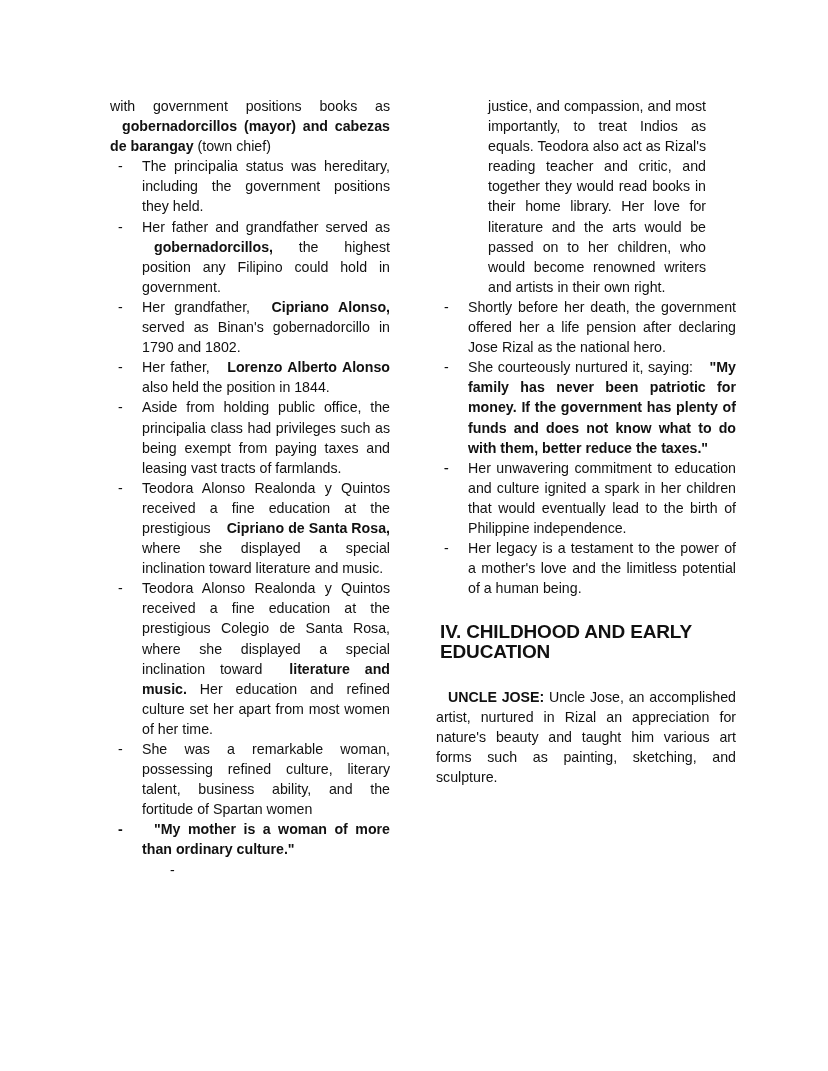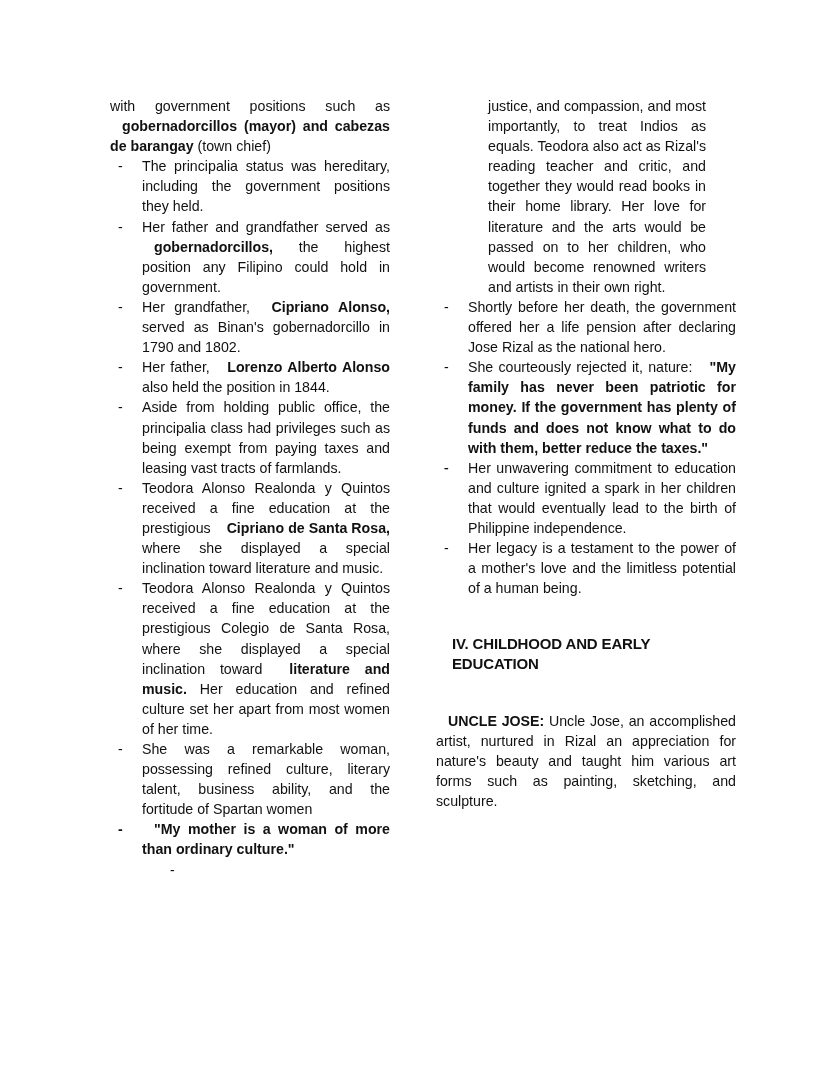--- a/index.html
+++ b/index.html
@@ -93,37 +93,37 @@
   }
   .subbullet > .dash {
     position: absolute;
     left: 8px;
     top: 0;
   }
 
   b, .b { font-weight: bold; margin-left: 12px; }
 
   .section-heading {
-    font-size: 15px;
+    font-size: 19px;
     line-height: 20.1px;
     font-weight: bold;
-    margin: 16px;
+    margin: 4px;
     letter-spacing: -0.15px;
   }
   .spacer-sm { height: 20px; }
 </style>
 </head>
 <body>
 
 <div class="page">
   <div class="columns">
 
     <div class="col">
 
-      <p class="para"><span>with government positions such as </span><span class="b">gobernadorcillos (mayor) and cabezas de barangay</span><span> (town chief)</span></p>
+      <p class="para"><span>with government positions books as </span><span class="b">gobernadorcillos (mayor) and cabezas de barangay</span><span> (town chief)</span></p>
 
       <ul class="bullets">
         <li class="bullet">
           <span class="dash">-</span>
           <span class="bullet-text"><span>The principalia status was hereditary, including the government positions they held.</span></span>
         </li>
         <li class="bullet">
           <span class="dash">-</span>
           <span class="bullet-text"><span>Her father and grandfather served as </span><span class="b">gobernadorcillos,</span><span> the highest position any Filipino could hold in government.</span></span>
         </li>
@@ -169,21 +169,21 @@
 
       <p class="para cont-top"><span>justice, and compassion, and most importantly, to treat Indios as equals. Teodora also act as Rizal's reading teacher and critic, and together they would read books in their home library. Her love for literature and the arts would be passed on to her children, who would become renowned writers and artists in their own right.</span></p>
 
       <ul class="bullets">
         <li class="bullet">
           <span class="dash">-</span>
           <span class="bullet-text"><span>Shortly before her death, the government offered her a life pension after declaring Jose Rizal as the national hero.</span></span>
         </li>
         <li class="bullet">
           <span class="dash">-</span>
-          <span class="bullet-text"><span>She courteously rejected it, nature: </span><span class="b">"My family has never been patriotic for money. If the government has plenty of funds and does not know what to do with them, better reduce the taxes."</span></span>
+          <span class="bullet-text"><span>She courteously nurtured it, saying: </span><span class="b">"My family has never been patriotic for money. If the government has plenty of funds and does not know what to do with them, better reduce the taxes."</span></span>
         </li>
         <li class="bullet">
           <span class="dash">-</span>
         </li>
         <li class="bullet">
           <span class="dash">-</span>
           <span class="bullet-text"><span>Her unwavering commitment to education and culture ignited a spark in her children that would eventually lead to the birth of Philippine independence.</span></span>
         </li>
         <li class="bullet">
           <span class="dash">-</span>

